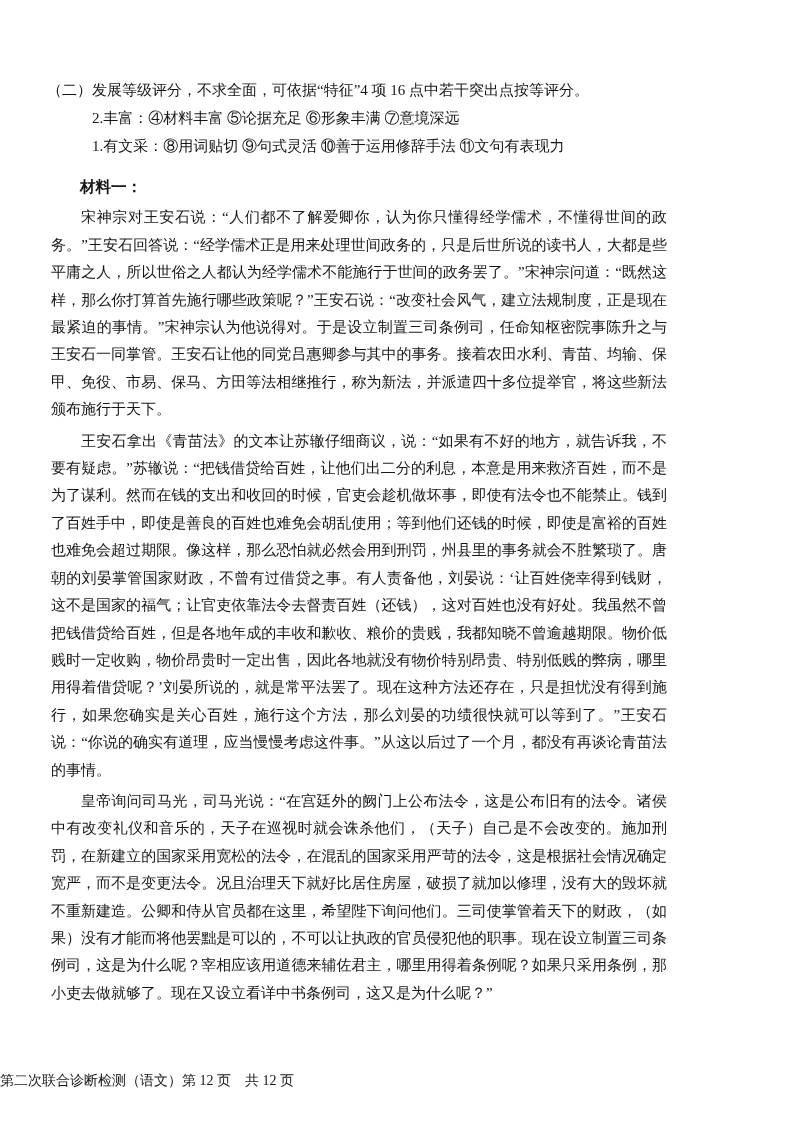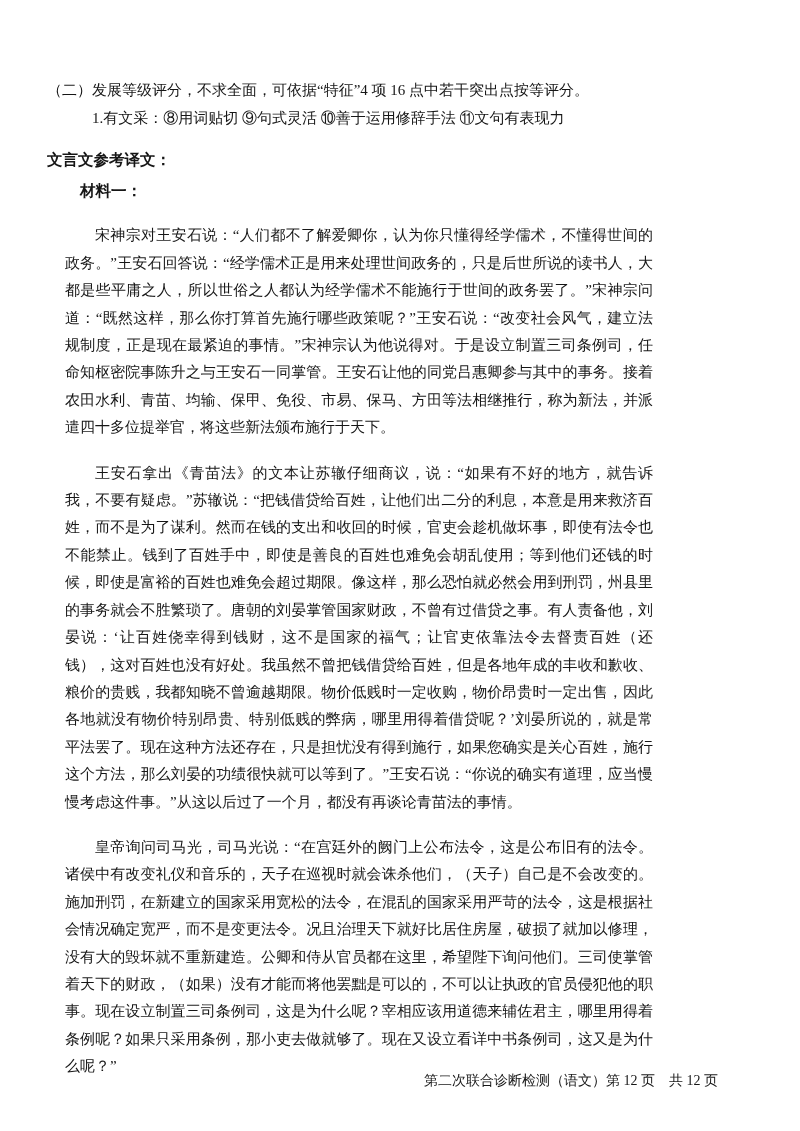--- a/index.html
+++ b/index.html
@@ -51,48 +51,48 @@
   }
   .material-title {
     font-family: "Liberation Sans", "DejaVu Sans", sans-serif;
     font-size: 15.5px;
     font-weight: bold;
     margin: 3px;
     padding-left: 30px;
     line-height: 27.4px;
   }
   .body-para {
-    margin: 18px;
+    margin: 4px;
     text-indent: 2em;
     text-align: justify;
   }
 
   
   .page-footer {
     position: absolute;
     left: 0;
     right: 0;
     top: 1072px;
-    text-align: right;
+    text-align: left;
     font-size: 14px;
     color: #161616;
   }
 </style>
 </head>
 <body>
 
 <div class="page">
 
   <section class="scoring-section">
     <p class="rule hang">（二）发展等级评分，不求全面，可依据“特征”4 项 16 点中若干突出点按等评分。</p>
+    <p class="rule sub">2.丰富：④材料丰富 ⑤论据充足 ⑥形象丰满 ⑦意境深远</p>
     <p class="rule sub">1.有文采：⑧用词贴切 ⑨句式灵活 ⑩善于运用修辞手法 ⑪文句有表现力</p>
   </section>
 
   <section class="translation-section">
-    <h2 class="trans-heading">文言文参考译文：</h2>
 
     <h3 class="material-title">材料一：</h3>
     <p class="body-para">宋神宗对王安石说：“人们都不了解爱卿你，认为你只懂得经学儒术，不懂得世间的政务。”王安石回答说：“经学儒术正是用来处理世间政务的，只是后世所说的读书人，大都是些平庸之人，所以世俗之人都认为经学儒术不能施行于世间的政务罢了。”宋神宗问道：“既然这样，那么你打算首先施行哪些政策呢？”王安石说：“改变社会风气，建立法规制度，正是现在最紧迫的事情。”宋神宗认为他说得对。于是设立制置三司条例司，任命知枢密院事陈升之与王安石一同掌管。王安石让他的同党吕惠卿参与其中的事务。接着农田水利、青苗、均输、保甲、免役、市易、保马、方田等法相继推行，称为新法，并派遣四十多位提举官，将这些新法颁布施行于天下。</p>
 
     <p class="body-para">王安石拿出《青苗法》的文本让苏辙仔细商议，说：“如果有不好的地方，就告诉我，不要有疑虑。”苏辙说：“把钱借贷给百姓，让他们出二分的利息，本意是用来救济百姓，而不是为了谋利。然而在钱的支出和收回的时候，官吏会趁机做坏事，即使有法令也不能禁止。钱到了百姓手中，即使是善良的百姓也难免会胡乱使用；等到他们还钱的时候，即使是富裕的百姓也难免会超过期限。像这样，那么恐怕就必然会用到刑罚，州县里的事务就会不胜繁琐了。唐朝的刘晏掌管国家财政，不曾有过借贷之事。有人责备他，刘晏说：‘让百姓侥幸得到钱财，这不是国家的福气；让官吏依靠法令去督责百姓（还钱），这对百姓也没有好处。我虽然不曾把钱借贷给百姓，但是各地年成的丰收和歉收、粮价的贵贱，我都知晓不曾逾越期限。物价低贱时一定收购，物价昂贵时一定出售，因此各地就没有物价特别昂贵、特别低贱的弊病，哪里用得着借贷呢？’刘晏所说的，就是常平法罢了。现在这种方法还存在，只是担忧没有得到施行，如果您确实是关心百姓，施行这个方法，那么刘晏的功绩很快就可以等到了。”王安石说：“你说的确实有道理，应当慢慢考虑这件事。”从这以后过了一个月，都没有再谈论青苗法的事情。</p>
 
     <p class="body-para">皇帝询问司马光，司马光说：“在宫廷外的阙门上公布法令，这是公布旧有的法令。诸侯中有改变礼仪和音乐的，天子在巡视时就会诛杀他们，（天子）自己是不会改变的。施加刑罚，在新建立的国家采用宽松的法令，在混乱的国家采用严苛的法令，这是根据社会情况确定宽严，而不是变更法令。况且治理天下就好比居住房屋，破损了就加以修理，没有大的毁坏就不重新建造。公卿和侍从官员都在这里，希望陛下询问他们。三司使掌管着天下的财政，（如果）没有才能而将他罢黜是可以的，不可以让执政的官员侵犯他的职事。现在设立制置三司条例司，这是为什么呢？宰相应该用道德来辅佐君主，哪里用得着条例呢？如果只采用条例，那小吏去做就够了。现在又设立看详中书条例司，这又是为什么呢？”</p>
   </section>
 
   <footer class="page-footer">

